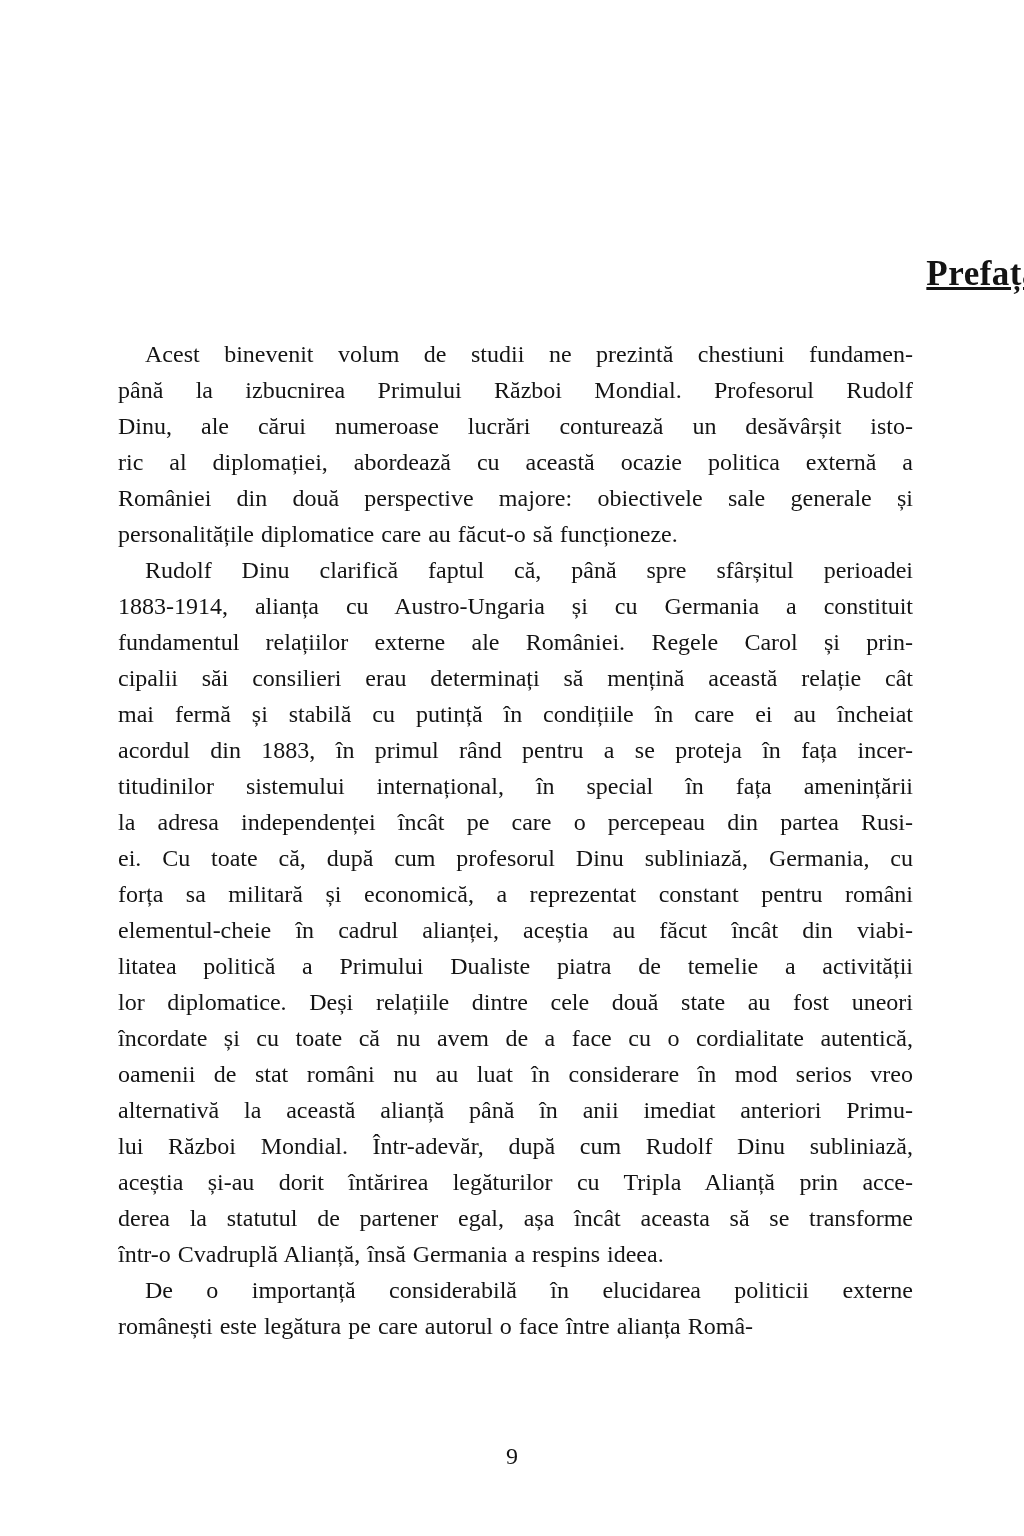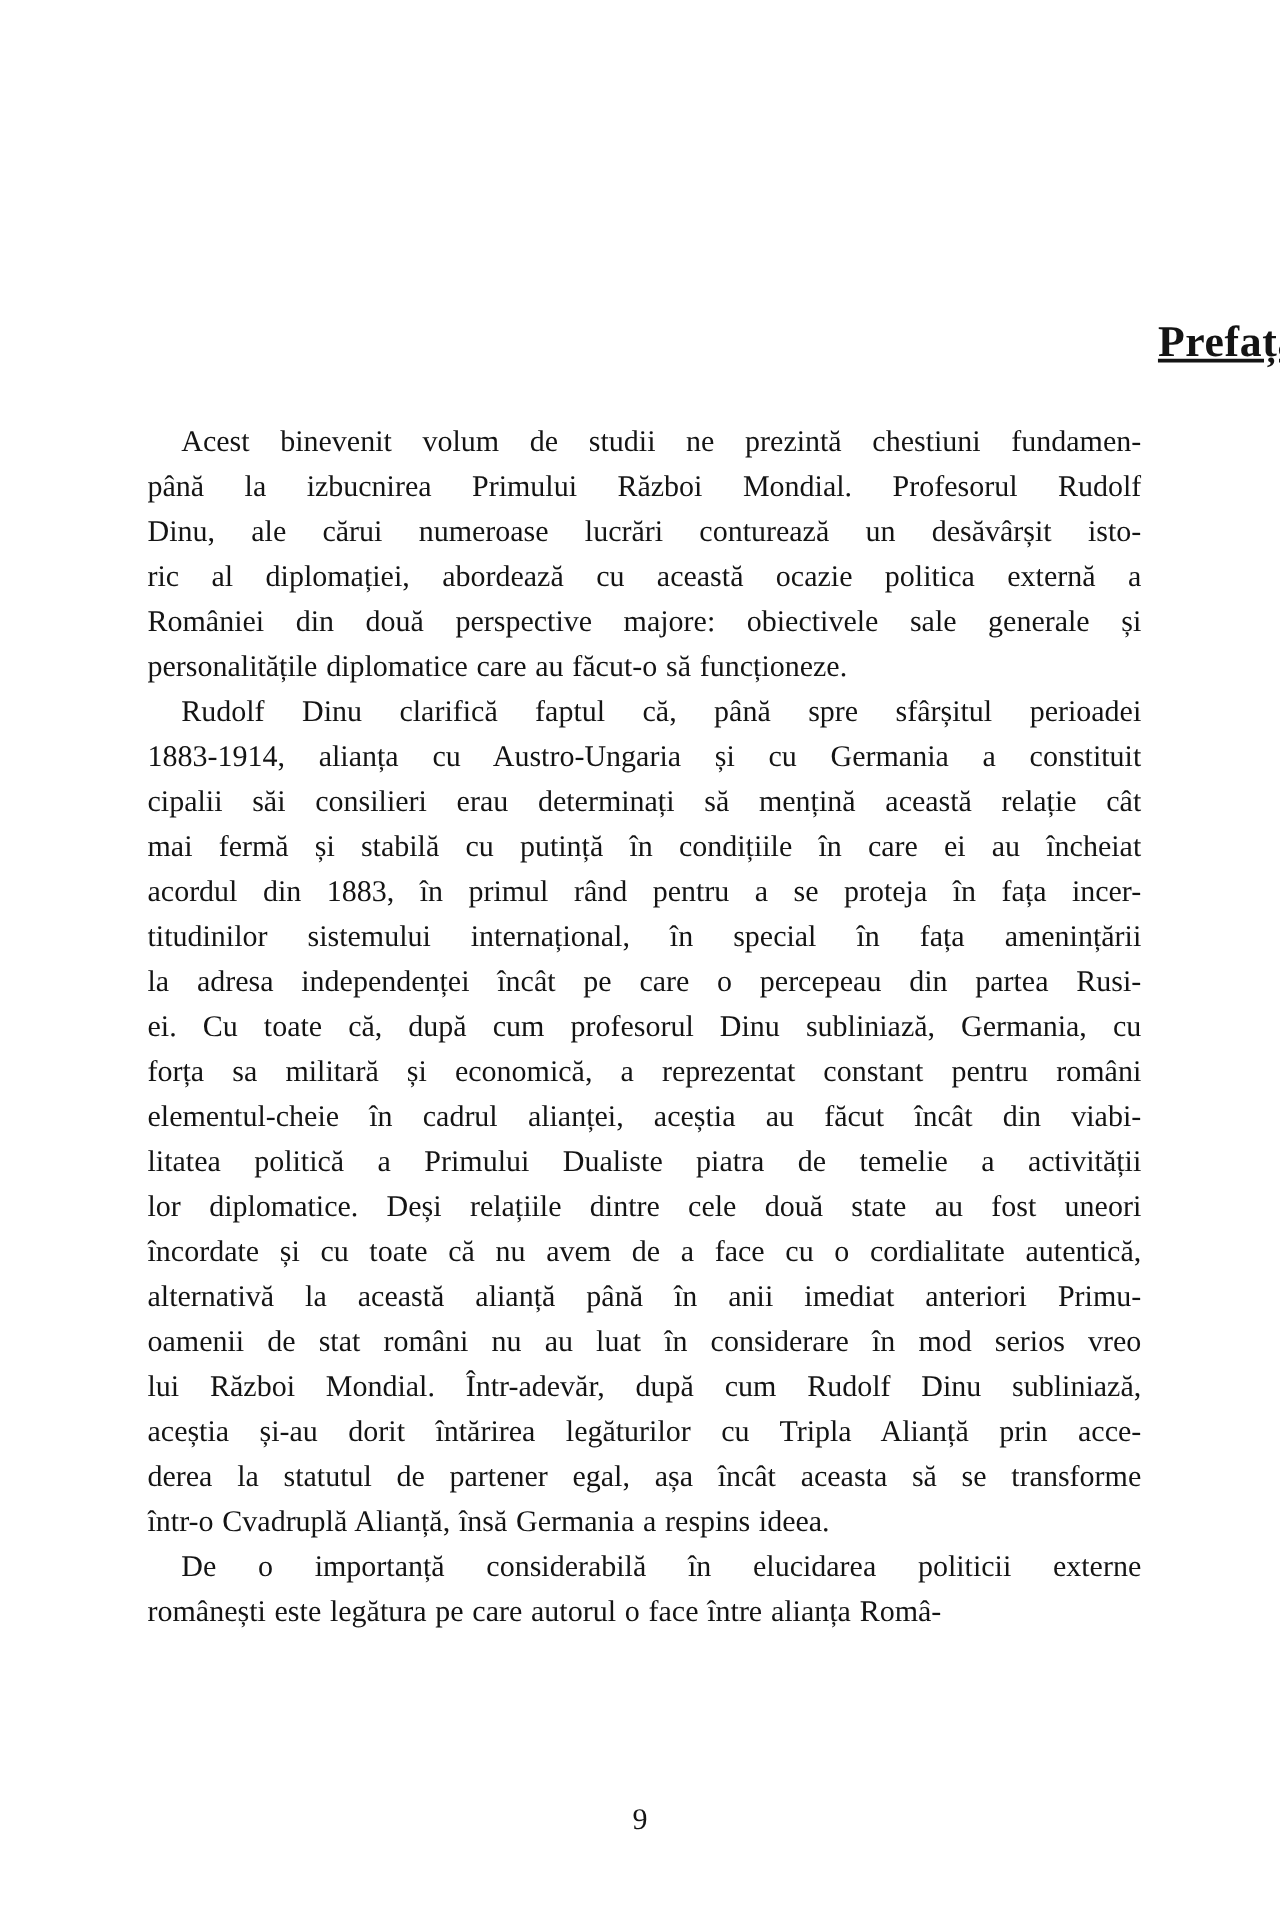--- a/index.html
+++ b/index.html
@@ -74,33 +74,34 @@
         <div class="line indent">Acest binevenit volum de studii ne prezintă chestiuni fundamen-</div>
         <div class="line">până la izbucnirea Primului Război Mondial. Profesorul Rudolf</div>
         <div class="line">Dinu, ale cărui numeroase lucrări conturează un desăvârșit isto-</div>
         <div class="line">ric al diplomației, abordează cu această ocazie politica externă a</div>
         <div class="line">României din două perspective majore: obiectivele sale generale și</div>
         <div class="line last">personalitățile diplomatice care au făcut-o să funcționeze.</div>
       </div>
       <div class="paragraph">
         <div class="line indent">Rudolf Dinu clarifică faptul că, până spre sfârșitul perioadei</div>
         <div class="line">1883-1914, alianța cu Austro-Ungaria și cu Germania a constituit</div>
+        <div class="line">fundamentul relațiilor externe ale României. Regele Carol și prin-</div>
         <div class="line">cipalii săi consilieri erau determinați să mențină această relație cât</div>
         <div class="line">mai fermă și stabilă cu putință în condițiile în care ei au încheiat</div>
         <div class="line">acordul din 1883, în primul rând pentru a se proteja în fața incer-</div>
         <div class="line">titudinilor sistemului internațional, în special în fața amenințării</div>
         <div class="line">la adresa independenței încât pe care o percepeau din partea Rusi-</div>
         <div class="line">ei. Cu toate că, după cum profesorul Dinu subliniază, Germania, cu</div>
         <div class="line">forța sa militară și economică, a reprezentat constant pentru români</div>
         <div class="line">elementul-cheie în cadrul alianței, aceștia au făcut încât din viabi-</div>
         <div class="line">litatea politică a Primului Dualiste piatra de temelie a activității</div>
         <div class="line">lor diplomatice. Deși relațiile dintre cele două state au fost uneori</div>
         <div class="line">încordate și cu toate că nu avem de a face cu o cordialitate autentică,</div>
+        <div class="line">oamenii de stat români nu au luat în considerare în mod serios vreo</div>
         <div class="line">alternativă la această alianță până în anii imediat anteriori Primu-</div>
-        <div class="line">oamenii de stat români nu au luat în considerare în mod serios vreo</div>
         <div class="line">lui Război Mondial. Într-adevăr, după cum Rudolf Dinu subliniază,</div>
         <div class="line">aceștia și-au dorit întărirea legăturilor cu Tripla Alianță prin acce-</div>
         <div class="line">derea la statutul de partener egal, așa încât aceasta să se transforme</div>
         <div class="line last">într-o Cvadruplă Alianță, însă Germania a respins ideea.</div>
       </div>
       <div class="paragraph">
         <div class="line indent">De o importanță considerabilă în elucidarea politicii externe</div>
         <div class="line last">românești este legătura pe care autorul o face între alianța Româ-</div>
       </div>
     </div>

